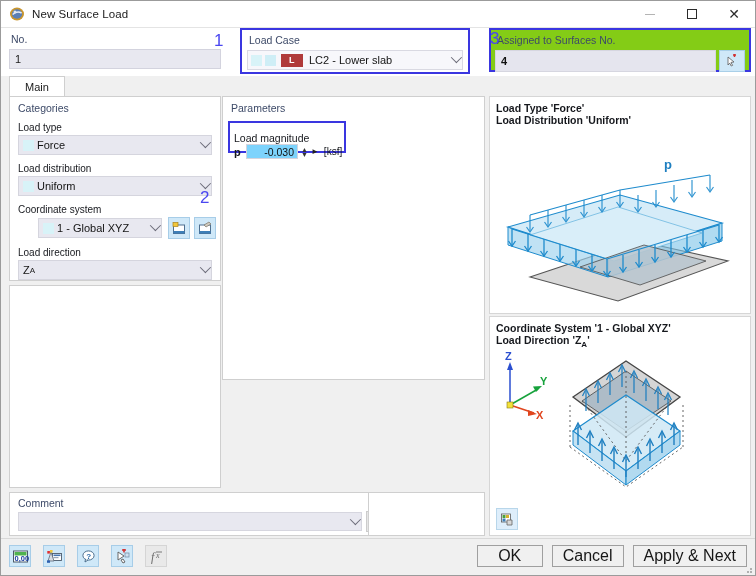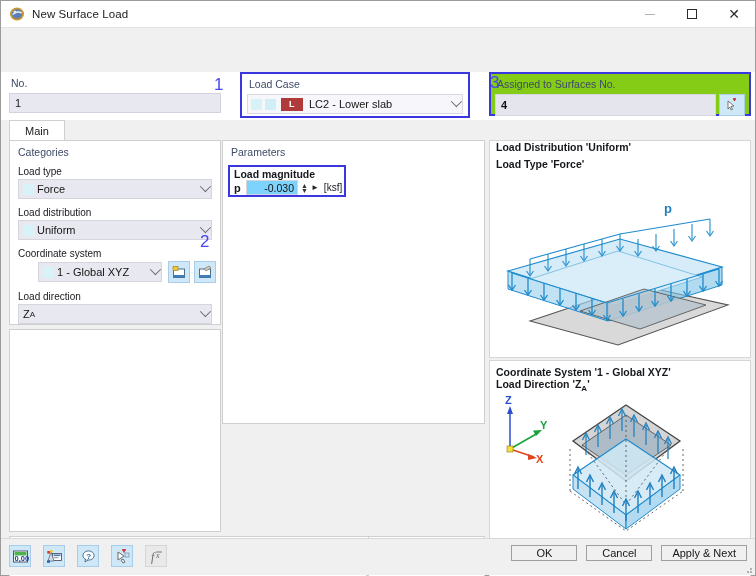--- a/index.html
+++ b/index.html
@@ -24,21 +24,21 @@
   .title-icon{width:16px;height:16px;margin-left:8px;margin-right:7px;position:relative;flex:none;}
   .title-text{font-size:11.5px;color:#1b1b1b;letter-spacing:.1px;}
   .wincontrols{position:absolute;right:0;top:0;height:26px;display:flex;}
   .wc{width:42px;height:26px;display:flex;align-items:center;justify-content:center;}
   .wc-min{width:10px;height:1px;background:#b4b4b4;}
   .wc-max{width:10px;height:10px;border:1px solid #2b2b2b;box-sizing:border-box;}
   .wc-x{font-size:14px;line-height:1;color:#2b2b2b;font-family:"DejaVu Sans",sans-serif;}
   
   .hdrrow{
     height:48px;min-height:48px;background:#ffffff;
-    display:flex;align-items:flex-start;padding:0;position:relative;margin-top:44px;
+    display:flex;align-items:flex-start;padding:0;position:relative;
   }
   .fieldgrp{position:relative;}
   .flabel{font-size:10.5px;color:#3d4a68;padding:3px 0 4px 2px;}
   .finput{
     height:20px;background:#e8e8f0;border:1px solid #d3d3de;box-sizing:border-box;
     display:flex;align-items:center;padding:0 5px;font-size:11px;color:#1a1a1a;
   }
   .finput.plain{background:#e8e8f0;}
   
   .grp-no{position:absolute;left:8px;top:2px;width:212px;}
@@ -110,21 +110,21 @@
   .iconbtn{
     width:22px;height:22px;background:#cfe8f8;border:1px solid #a7cde8;box-sizing:border-box;
     display:flex;align-items:center;justify-content:center;position:relative;flex:none;margin-right:4px;
   }
   
   .paramlbl{font-size:10.5px;color:#3d4a68;padding:5px 0 0 8px;}
   .magbox{
     position:absolute;left:5px;top:24px;width:118px;height:32px;
     border:2px solid #3a36e0;box-sizing:border-box;background:#fff;
   }
-  .maglbl{font-size:10.5px;color:#16181d;padding:1px 0 0 4px;font-weight:bold;}
+  .maglbl{font-size:10.5px;color:#16181d;padding:9px 0 0 4px;font-weight:normal;}
   .magrow{display:flex;align-items:center;padding:0 0 0 4px;}
   .magp{font-size:11px;font-weight:bold;color:#16181d;width:12px;}
   .magval{
     width:52px;height:15px;background:#7dd3fc;border:1px solid #d4d4dd;box-sizing:border-box;
     font-size:10.5px;text-align:right;padding-right:3px;line-height:14px;color:#111;
   }
   .spin{display:flex;flex-direction:column;margin-left:3px;line-height:5px;font-size:7px;color:#333;}
   .tri{margin-left:3px;font-size:8px;color:#222;}
   .unit{margin-left:5px;font-size:10px;color:#16181d;}
   
@@ -149,22 +149,22 @@
   
   .footer{
     height:36px;min-height:36px;background:#f0f0f0;border-top:1px solid #d8d8d8;
     position:relative;display:flex;align-items:center;
   }
   .ftoolbar{position:absolute;left:8px;top:6px;display:flex;gap:12px;}
   .tbtn{width:22px;height:22px;background:#cfe8f8;border:1px solid #a7cde8;box-sizing:border-box;display:flex;align-items:center;justify-content:center;position:relative;}
   .tbtn.off{background:#e9e9e9;border-color:#d5d5d5;}
   .fbuttons{position:absolute;right:8px;top:6px;display:flex;gap:9px;}
   .btn{
-    height:16px;min-width:66px;background:#f0f0f0;border:1px solid #9f9f9f;box-sizing:border-box;
-    font-size:11px;color:#161616;display:flex;align-items:center;justify-content:center;padding:0 10px;
+    height:22px;min-width:66px;background:#f0f0f0;border:1px solid #9f9f9f;box-sizing:border-box;
+    font-size:16px;color:#161616;display:flex;align-items:center;justify-content:center;padding:0 10px;
     font-family:"Liberation Sans",sans-serif;
   }
   .grip{position:absolute;right:2px;bottom:1px;width:10px;height:10px;}
   .grip i{position:absolute;width:2px;height:2px;background:#b0b0b0;}
   svg{display:block;}
   .sub{font-size:8px;vertical-align:sub;}
 </style>
 </head>
 <body>
 
@@ -302,22 +302,22 @@
           </span>
           <span class="tri">►</span>
           <span class="unit">[ksf]</span>
         </div>
       </div>
     </div>
 
     <span class="anno" id="anno2">2</span>
 
     <div class="prevbox" id="prev1">
+      <div class="prevtext">Load Type 'Force'</div>
       <div class="prevtext" style="padding-top:0;">Load Distribution 'Uniform'</div>
-      <div class="prevtext">Load Type 'Force'</div>
       <svg width="260" height="160" viewBox="0 0 260 160" style="position:absolute;left:0;top:52px;">
 
         <polygon points="40,128 148,92 238,112 128,152" fill="#d9d9d9" stroke="#555" stroke-width="1.1"></polygon>
 
         <polygon points="18,78 18,96 118,128 118,110" fill="#9ed2ee" fill-opacity=".65" stroke="#1e8bcd" stroke-width="1"></polygon>
         <polygon points="118,110 118,128 232,92 232,74" fill="#7cc3e8" fill-opacity=".6" stroke="#1e8bcd" stroke-width="1"></polygon>
 
         <polygon points="18,78 118,110 232,74 130,46" fill="#cfe9f7" fill-opacity=".85" stroke="#1e8bcd" stroke-width="1.2"></polygon>
 
         <polygon points="40,86 124,112 212,84 128,58" fill="#d9eef9" stroke="#6cb8e0" stroke-width=".8"></polygon>

